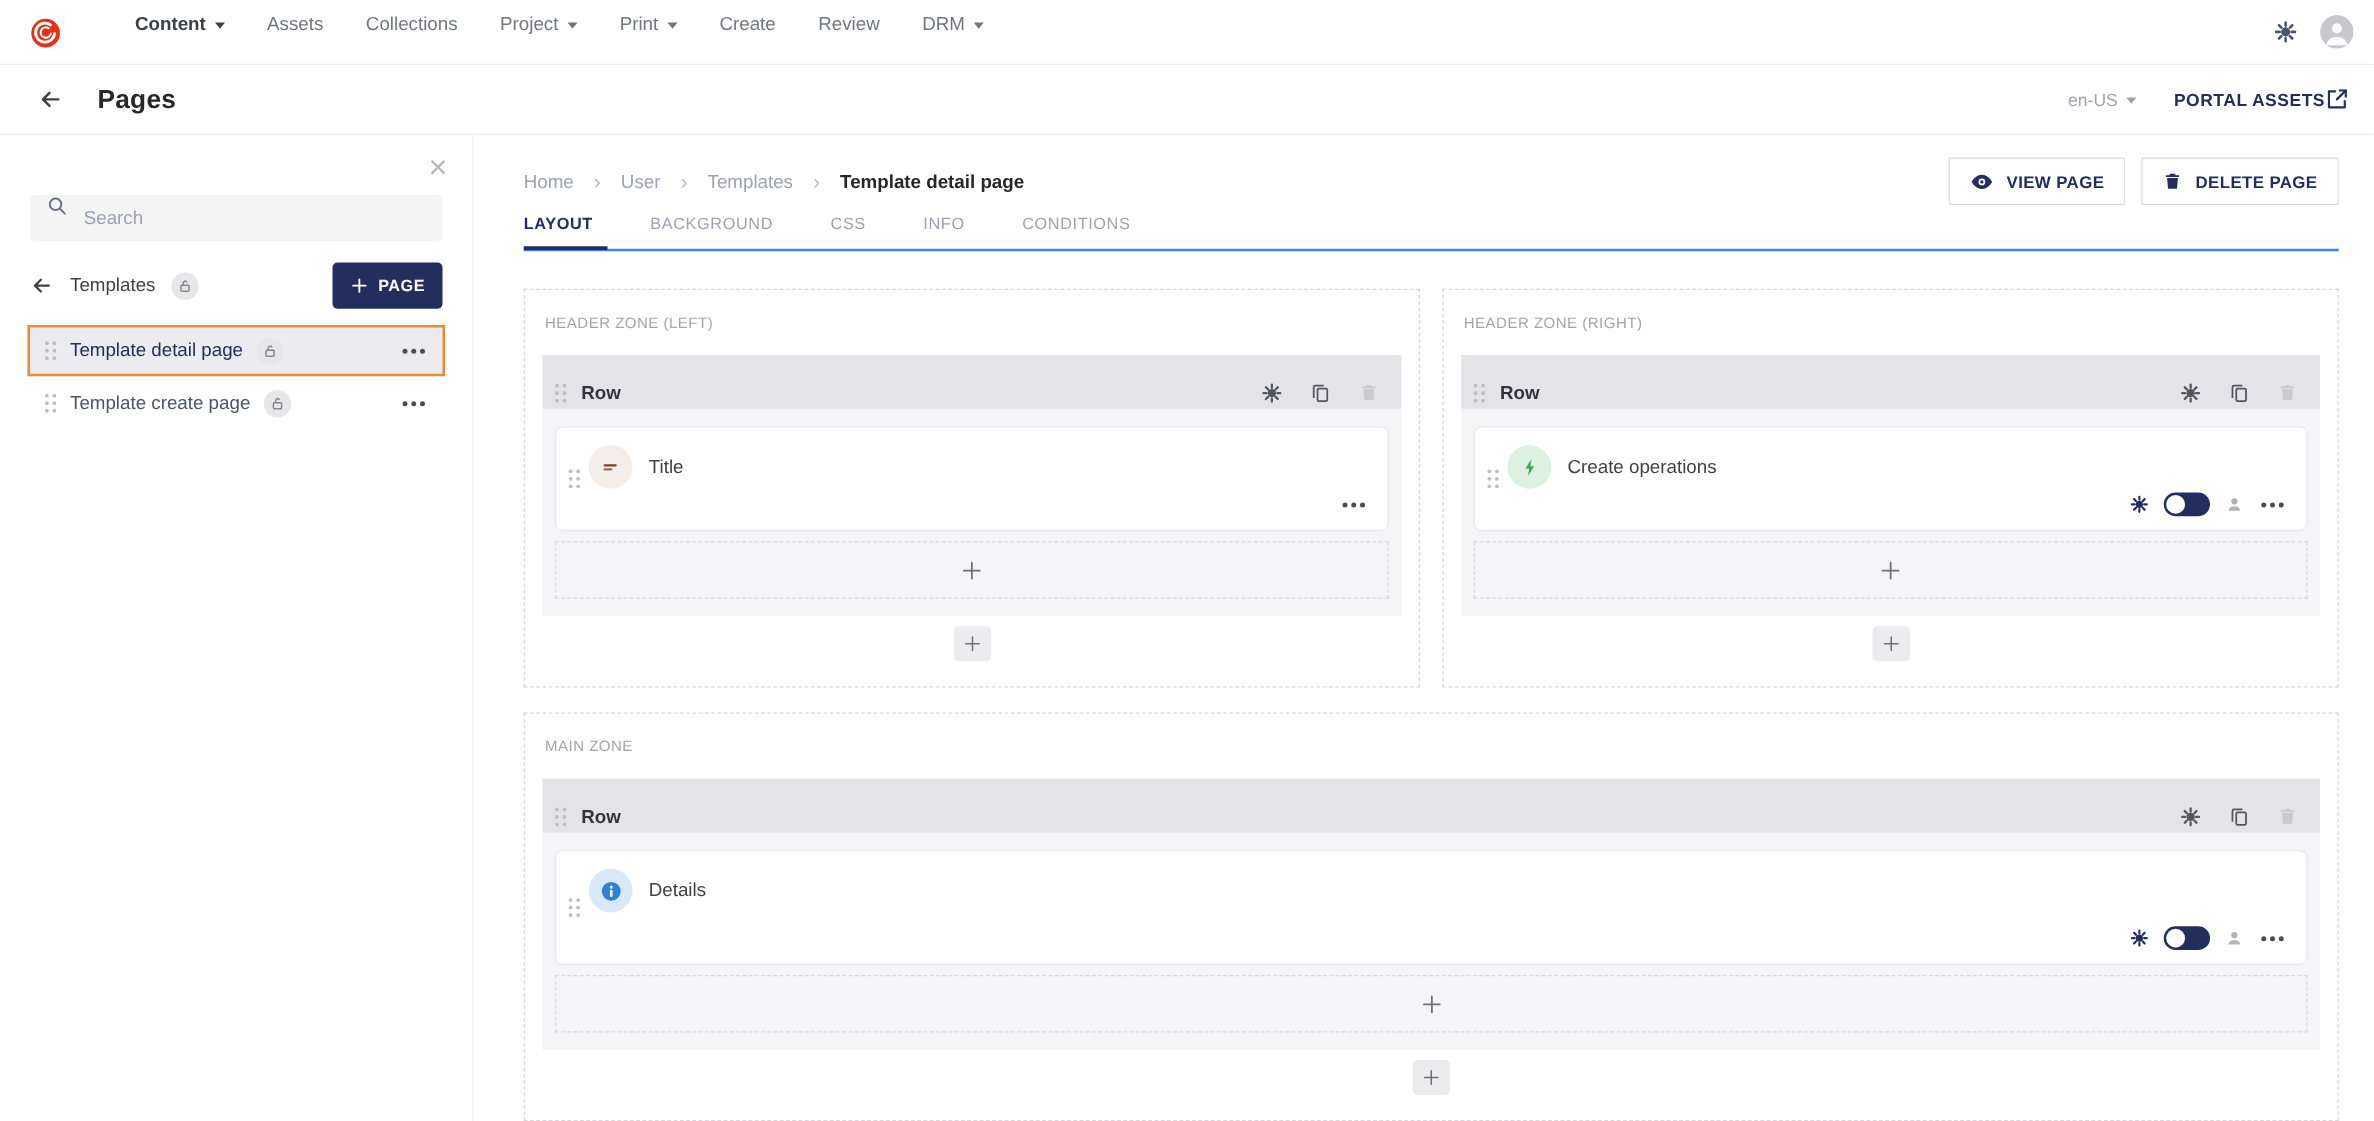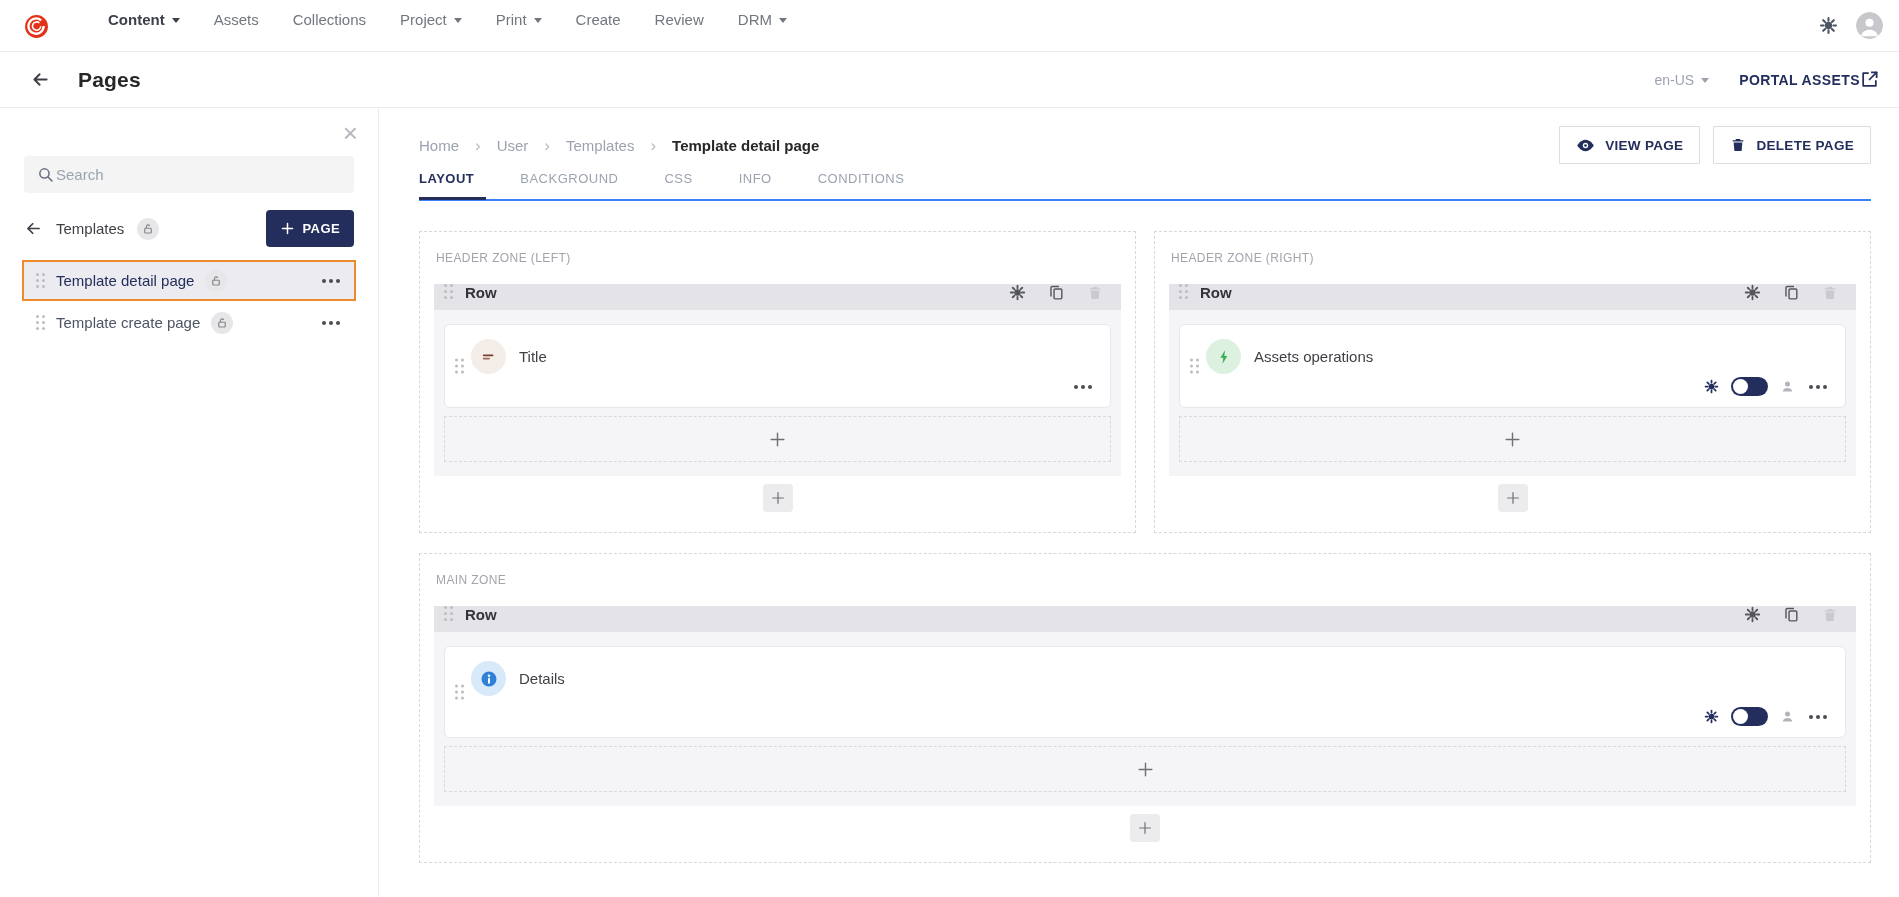--- a/index.html
+++ b/index.html
@@ -24,21 +24,21 @@
   .pagehead-right{margin-left:auto;display:flex;align-items:center;gap:30px;padding-right:4px}
   .locale{font-size:14px;color:#9ca3af;display:flex;align-items:center;gap:7px;cursor:pointer}
   .portal-link{font-size:14px;font-weight:700;color:#232e5c;letter-spacing:.4px;display:flex;align-items:center;cursor:pointer}
 
   
   .shell{display:flex;height:802px}
 
   
   .sidebar{width:378px;flex-shrink:0;border-right:1px solid #ebebee;position:relative}
   .close-x{position:absolute;top:12px;right:20px;font-size:26px;font-weight:300;color:#b6b6bc;line-height:1;cursor:pointer}
-  .search{margin:48px 24px 0;height:37px;background:#f4f4f5;border-radius:4px;display:flex;align-items:center;padding:0 13px;}
+  .search{margin:48px 24px 0;height:37px;background:#f4f4f5;border-radius:4px;display:flex;padding:0 13px;gap:11px}
   .search svg{color:#6b7280;flex-shrink:0}
   .search input{border:0;background:transparent;outline:none;font-size:15px;color:#3f3f46;width:100%;font-family:inherit}
   .search input::placeholder{color:#9ca3af}
   .tpl-row{margin:17px 24px 0;display:flex;align-items:center;gap:13px}
   .tpl-label{font-size:15px;color:#3f3f46}
   .badge-lock{width:22px;height:22px;border-radius:50%;background:#e7e7ea;color:#85858c;display:flex;align-items:center;justify-content:center;flex-shrink:0}
   .add-page-btn{margin-left:auto;height:37px;background:#232e5c;color:#fff;border:0;border-radius:4px;
                 font-size:13px;font-weight:700;letter-spacing:.4px;display:flex;align-items:center;gap:8px;padding:0 14px;cursor:pointer;font-family:inherit}
   .pagelist{margin:13px 22px 0}
   .pagelist-item{height:37px;display:flex;align-items:center;gap:11px;padding:0 12px;font-size:15px;color:#4b5563;
@@ -65,21 +65,21 @@
   .tabs{display:flex;gap:34px;border-bottom:2px solid #3b82f6}
   .tab{font-size:13px;letter-spacing:.5px;color:#9ca3af;padding:6px 12px 11px 0;cursor:pointer}
   .tab.active{color:#232e5c;font-weight:700;border-bottom:3px solid #232e5c;margin-bottom:-1px}
 
   
   .zones{display:grid;grid-template-columns:1fr 1fr;gap:20px 18px;margin-top:30px}
   .zone{border:1px dashed #d7d7dc;padding:14px 14px 20px}
   .zone.full{grid-column:1/3}
   .zone-label{font-size:12px;color:#a3a3ab;letter-spacing:.4px;margin:5px 0 19px 2px}
   .rowbox{background:#f5f5f7;padding-bottom:14px}
-  .rowhead{height:26px;background:#e4e4e8;display:flex;align-items:flex-start;gap:12px;padding:0 18px 0 10px}
+  .rowhead{height:26px;background:#e4e4e8;display:flex;align-items:center;gap:12px;padding:17px 18px 0 10px}
   .row-label{font-size:15px;font-weight:600;color:#33333a}
   .rowhead-icons{margin-left:auto;display:flex;align-items:center;gap:22px}
   .icon-btn{color:#55555e;cursor:pointer}
   .icon-btn.disabled{color:#c9c9ce}
   .card{margin:14px 10px 8px;background:#fff;border:1px solid #e8e8eb;border-radius:6px;height:84px;position:relative;padding:14px 16px 0 26px;box-sizing:border-box}
   .zone.full .card{height:92px}
   .card .drag{position:absolute;left:10px;top:50%;transform:translateY(-50%)}
   .card-body{display:flex;align-items:center;gap:13px}
   .wicon{width:35px;height:35px;border-radius:50%;display:flex;align-items:center;justify-content:center;flex-shrink:0}
   .wicon.beige{background:#f4ede8}
@@ -412,21 +412,21 @@
                 <i></i>
                 <i></i>
                 <i></i>
               </span>
             <div class="card-body">
               <span class="wicon green">
                 <svg viewBox="0 0 24 24" width="16" height="16" fill="currentColor">
                     <path d="M13.5 2L6.5 13.2h4.4L9.8 22l7.2-11.4h-4.5z"></path>
                   </svg>
               </span>
-              <span class="wname">Assets operations</span>
+              <span class="wname">Create operations</span>
             </div>
             <span class="card-controls">
               <span class="gear-sm">
                   <svg viewBox="0 0 24 24" width="15" height="15" fill="none" stroke="currentColor" stroke-width="2.8" stroke-linecap="round">
                     <circle cx="12" cy="12" r="4.6" fill="currentColor" stroke="none"></circle>
                     <path d="M12 2.5v3.4M12 18.1v3.4M2.5 12h3.4M18.1 12h3.4M5.3 5.3l2.4 2.4M16.3 16.3l2.4 2.4M18.7 5.3l-2.4 2.4M7.7 16.3l-2.4 2.4"></path>
                   </svg>
                 </span>
               <span class="toggle">
                   <span class="knob"></span>

